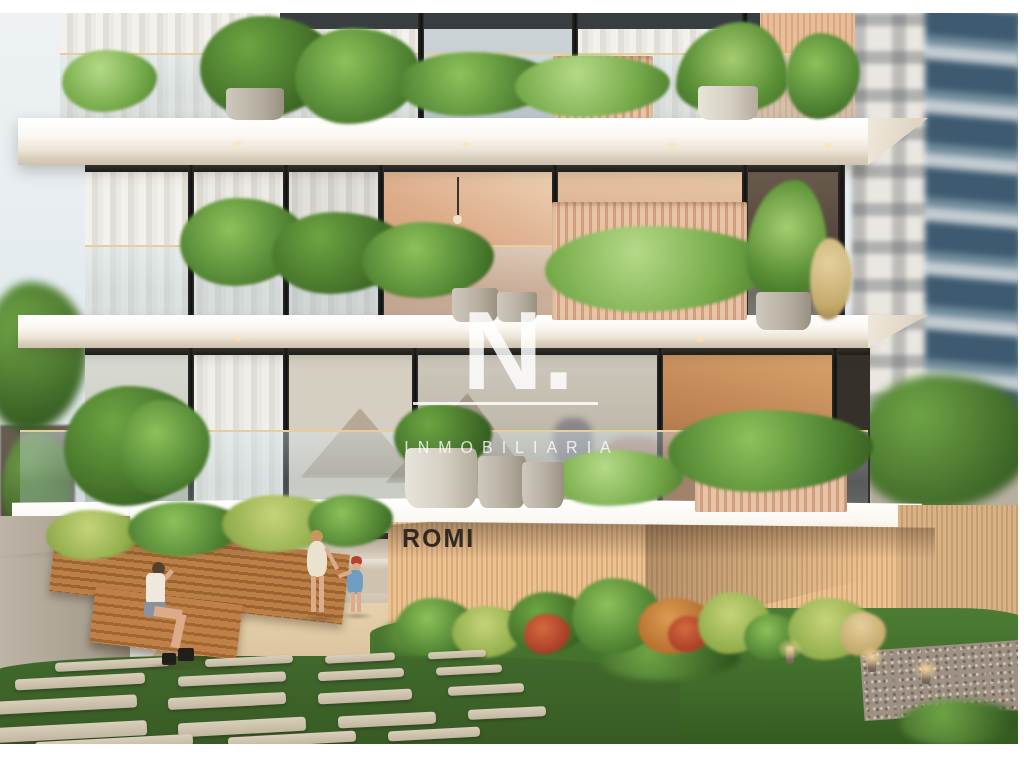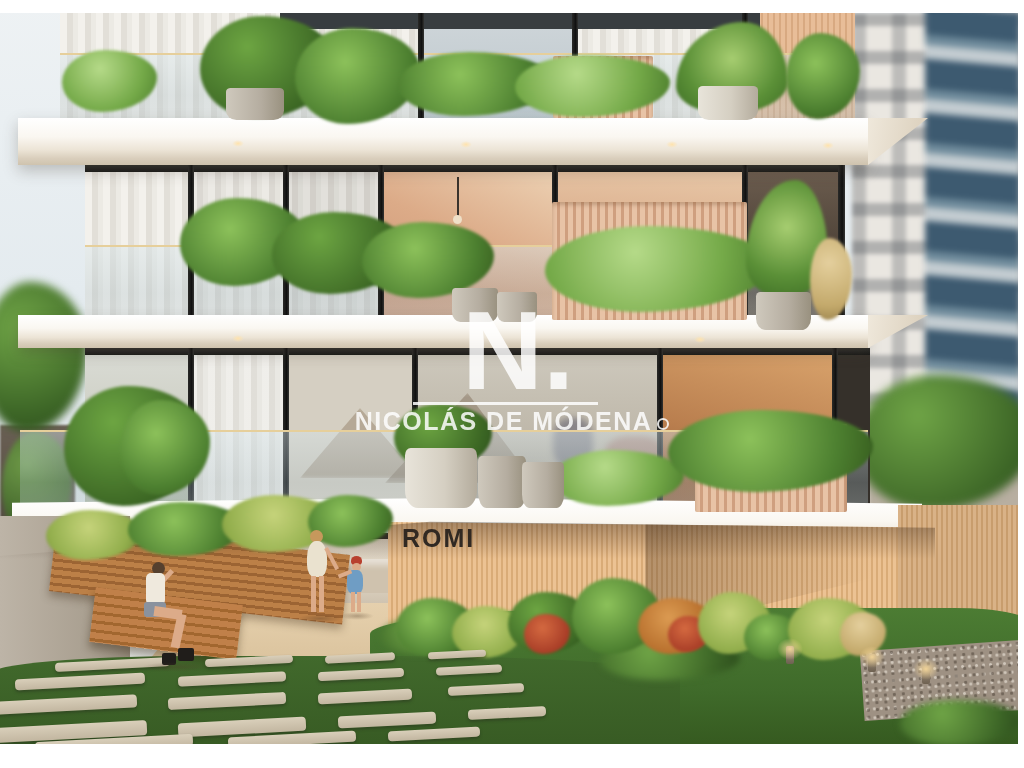--- a/index.html
+++ b/index.html
@@ -237,21 +237,21 @@
     <div class="skin" style="left:32px;top:52px;width:28px;height:10px;transform:rotate(8deg);"></div>
     <div class="skin" style="left:52px;top:58px;width:9px;height:34px;transform:rotate(12deg);"></div>
     <div style="left:56px;top:92px;width:16px;height:13px;border-radius:2px;background:#201d1a;"></div>
     <div style="left:40px;top:97px;width:14px;height:12px;border-radius:2px;background:#201d1a;"></div>
     <div class="pshadow" style="left:20px;top:106px;width:70px;height:10px;"></div>
   </div>
 
   <div id="watermark">
     <div id="wm-monogram">N.</div>
     <div id="wm-line"></div>
-    <div id="wm-name"><span>NICOLÁS DE MÓDENA</span><span class="wm-circle"></span></div>
+    <div id="wm-sub">INMOBILIARIA</div>
   </div>
 
   <div class="frame" style="left:0;top:0;width:1024px;height:13px;"></div>
   <div class="frame" style="left:0;top:744px;width:1024px;height:24px;"></div>
   <div class="frame" style="left:1018px;top:0;width:6px;height:768px;"></div>
 <div class="abs foliage fol-dark" style="left: -18px; top: 282px; width: 105px; height: 150px; filter: blur(4px); z-index: 1;"></div>
     <div class="abs foliage fol-dark" style="left: 855px; top: 375px; width: 180px; height: 135px; filter: blur(5px); z-index: 1;"></div>
     <div class="abs foliage fol-dark" style="left: 2px; top: 432px; width: 70px; height: 108px; filter: blur(2px); opacity: 0.85; z-index: 1;"></div>
     <div class="abs foliage fol-light" style="left: 62px; top: 50px; width: 95px; height: 62px;"></div>
     <div class="abs foliage fol-dark" style="left: 200px; top: 16px; width: 135px; height: 102px;"></div>

